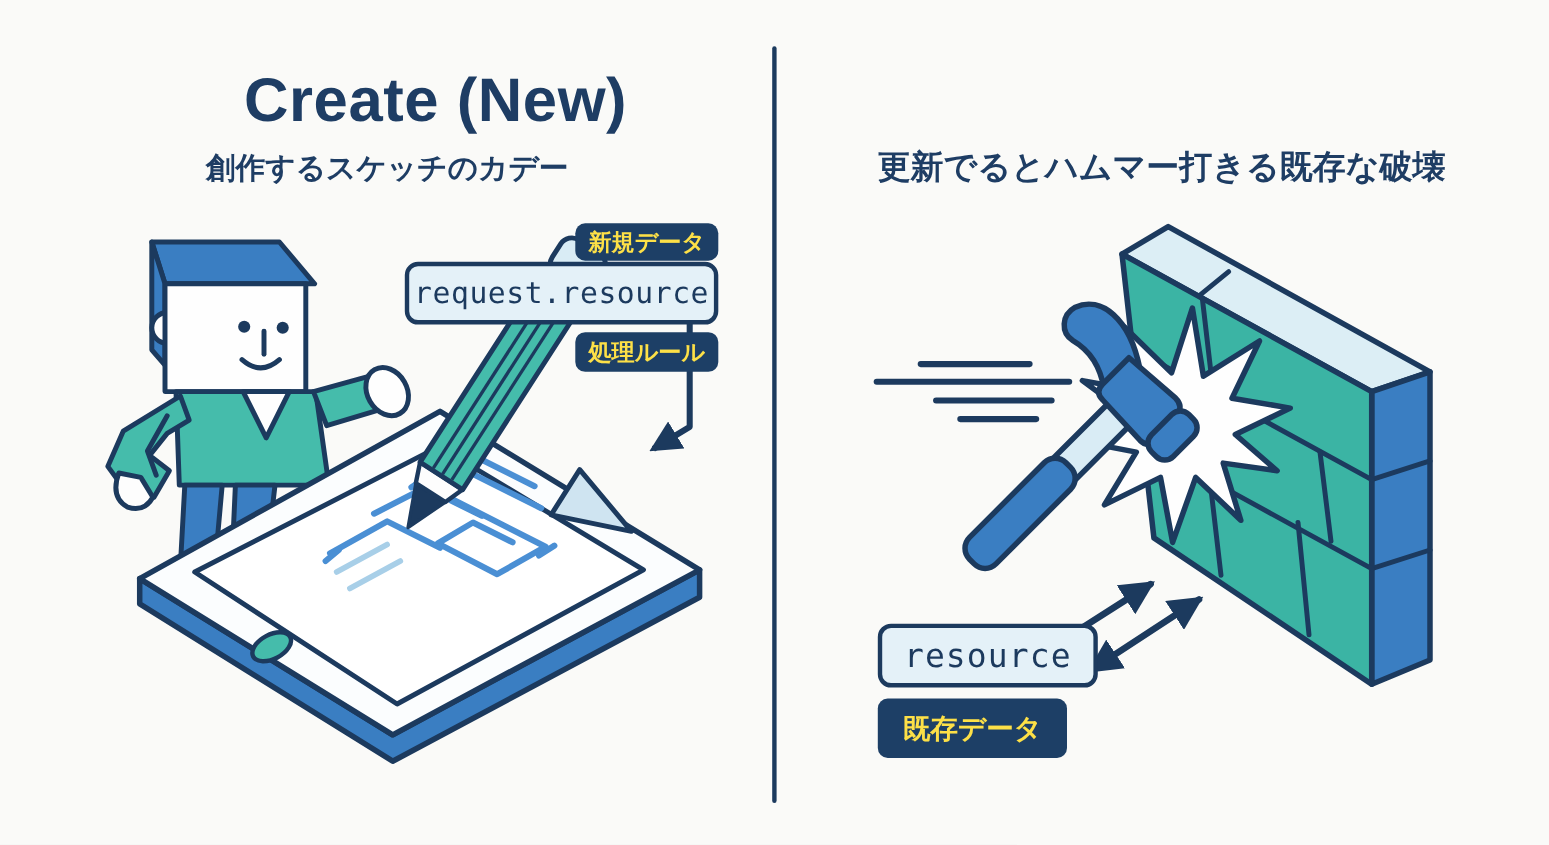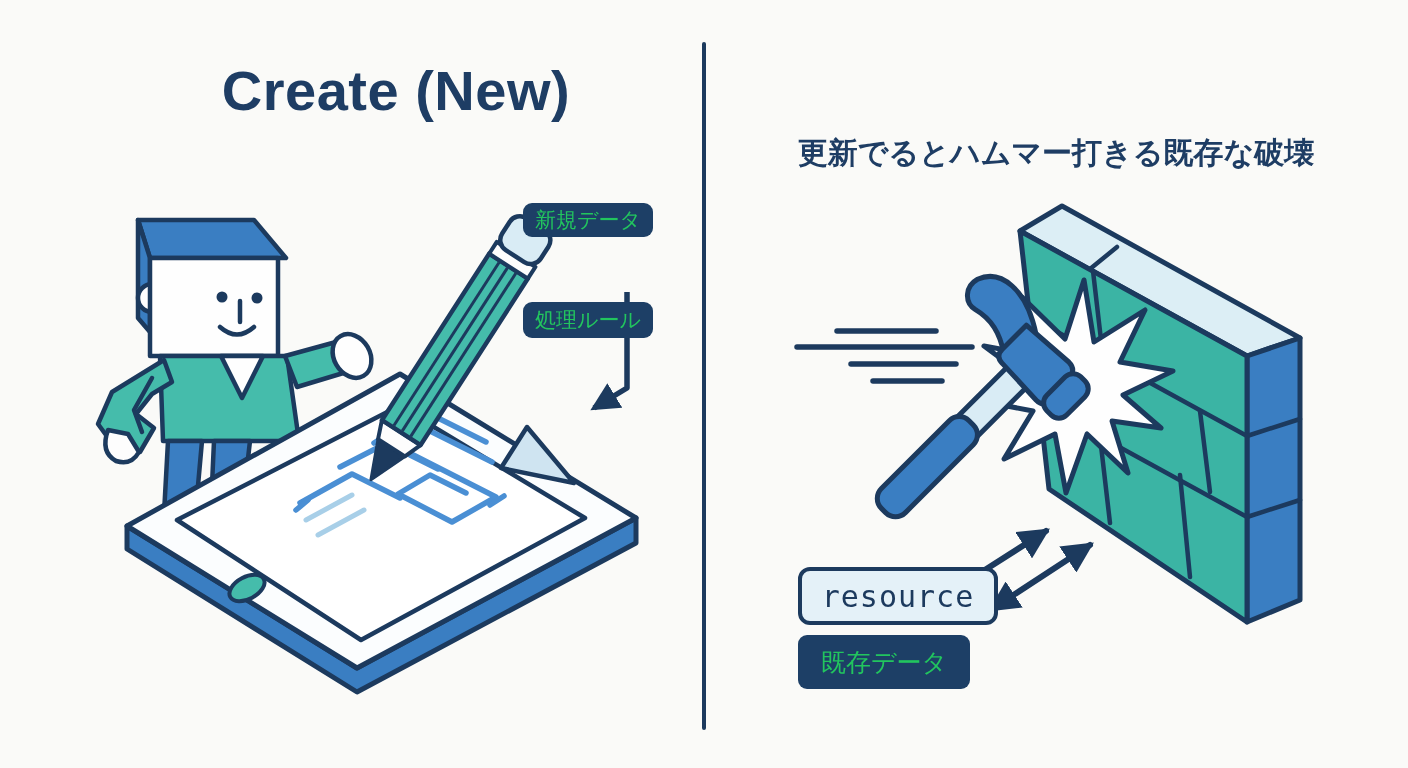--- a/index.html
+++ b/index.html
@@ -27,21 +27,21 @@
     font-weight:700;color:#1e3d64;text-align:center;white-space:nowrap;
   }
   .subtitle.left{left:0;width:704px;font-size:27px;}
   .subtitle.right{left:704px;width:704px;font-size:30px;}
   .divider{
     position:absolute;left:702px;top:42px;width:4px;height:688px;
     background:#1c3a5e;border-radius:2px;
   }
   .tag{
     position:absolute;display:flex;align-items:center;justify-content:center;
-    background:#1d3f66;color:#22c55e;font-weight:400;border-radius:9px;
+    background:#1d3f66;color:#fde047;font-weight:700;border-radius:9px;
     box-sizing:border-box;white-space:nowrap;text-align:center;
   }
   .codebox{
     position:absolute;display:flex;align-items:center;justify-content:center;
     background:#e4f1f8;border:4px solid #1c3a5e;border-radius:12px;
     color:#1c3a5e;font-family:"DejaVu Sans Mono", monospace;
     box-sizing:border-box;white-space:nowrap;
   }
   .tag-new{left:523px;top:203px;width:130px;height:34px;font-size:21px;}
   .box-request{left:368px;top:238px;width:285px;height:57px;font-size:27px;letter-spacing:0.5px;}
@@ -159,21 +159,23 @@
 
     <g stroke="#1c3a5e" stroke-width="6" stroke-linecap="round" fill="none">
       <line x1="966" y1="582" x2="1046" y2="531" marker-end="url(#ah)"></line>
       <line x1="1090" y1="545" x2="992" y2="609" marker-start="url(#ah)" marker-end="url(#ah)"></line>
     </g>
   </svg>
 
   <div class="divider"></div>
 
   <div class="title left">Create  (New)</div>
+  <div class="subtitle left">創作するスケッチのカデー</div>
   <div class="subtitle right">更新でるとハムマー打きる既存な破壊</div>
 
   <div class="tag tag-new">新規データ</div>
+  <div class="codebox box-request">request.resource</div>
   <div class="tag tag-rule">処理ルール</div>
 
   <div class="codebox box-resource">resource</div>
   <div class="tag tag-existing">既存データ</div>
 
 </div>
 
 </body></html>

